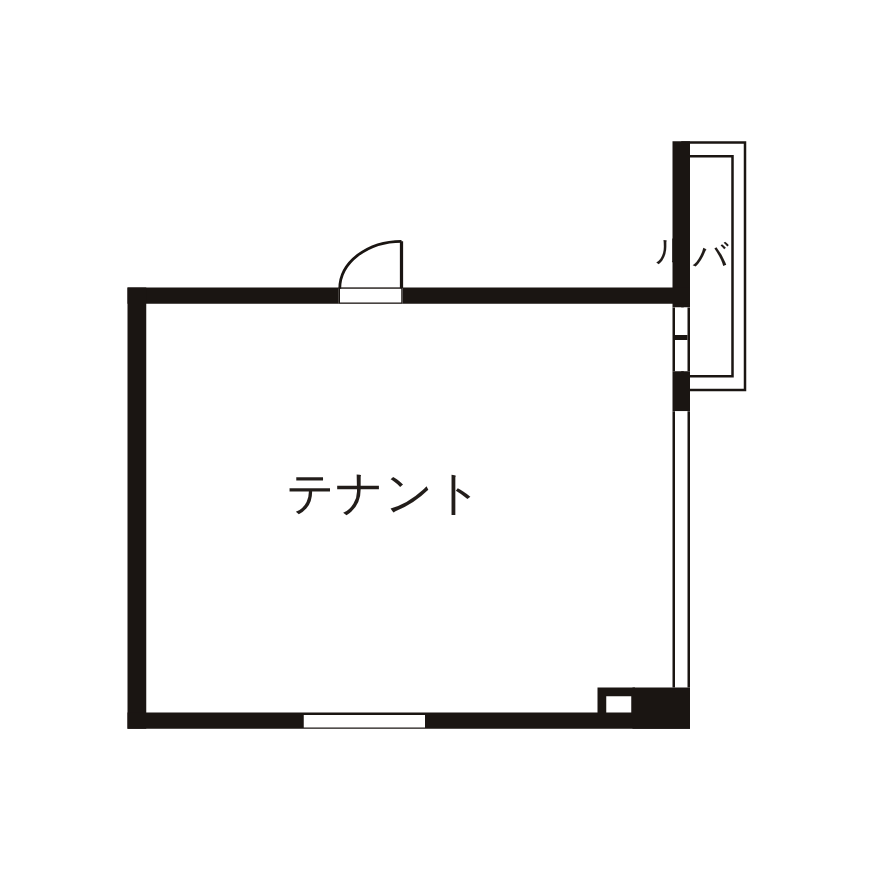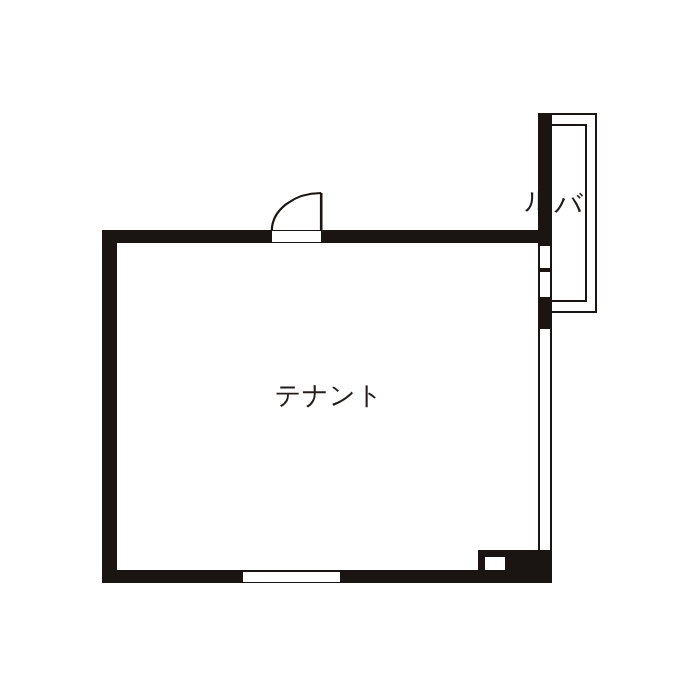--- a/index.html
+++ b/index.html
@@ -46,16 +46,16 @@
   <div class="abs wall" style="left:506px; top:549.5px; width:46px; height:33.8px;"></div>
   <div class="abs wall" style="left:477.5px; top:550px; width:30.5px; height:25.5px;">
     <div class="abs" style="left:7px; top:6.5px; width:20.5px; height:13px; background:var(--bg);"></div>
   </div>
 
   <svg class="overlay" width="700" height="700" viewBox="0 0 700 700">
     <path d="M 271.8 231 A 49.4 38 0 0 1 321.2 193" fill="none" style="stroke:var(--wall);" stroke-width="2.2"></path>
     <line x1="321.2" y1="193" x2="321.2" y2="230.5" style="stroke:var(--wall);" stroke-width="2.6"></line>
   </svg>
 
-  <div class="abs label" style="left:229px; top:379px; width:200px; height:32px; text-align:center;
-              font-size:26px; line-height:32px; letter-spacing:0.5px;">テナント</div>
+  <div class="abs label" style="left:229px; top:379px; width:200px; height:32px; 
+              font-size:38px; line-height:32px; letter-spacing:0.5px;">テナント</div>
 
 </div>
 
 </body></html>

